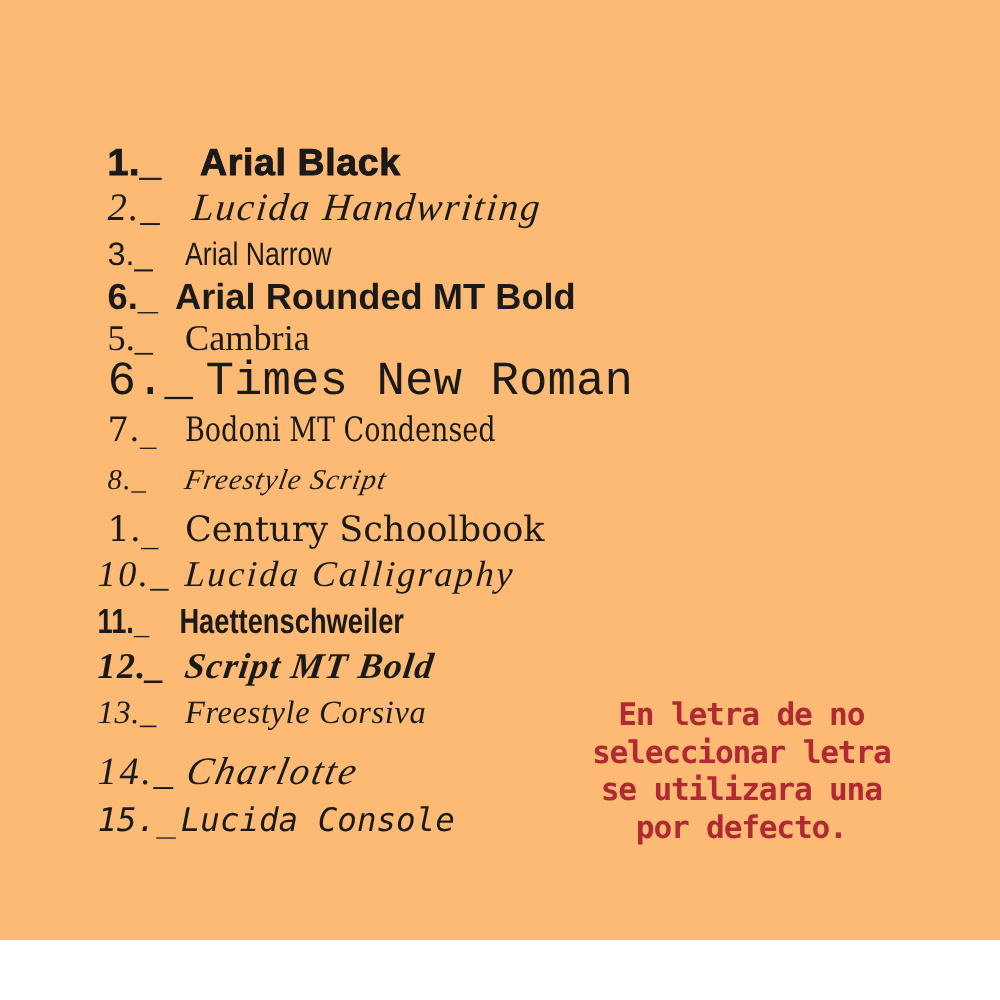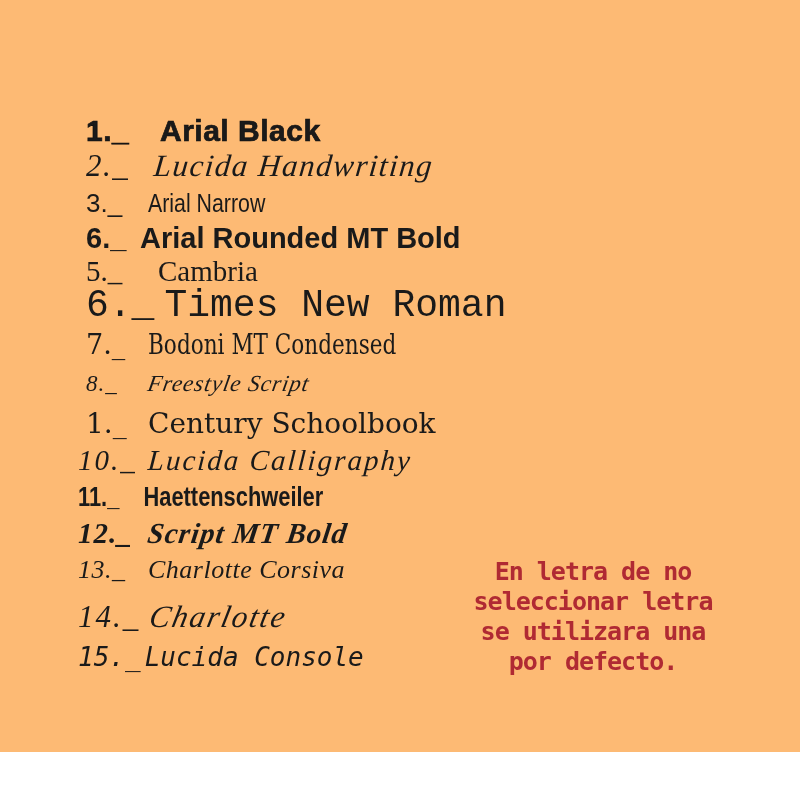--- a/index.html
+++ b/index.html
@@ -36,21 +36,21 @@
   .f-lucida-hand{font-family:"Liberation Serif",serif;font-style:italic;font-size:31px;letter-spacing:1.5px;}
   .f-lucida-hand .name{margin-left:16px;transform:skewX(-6deg);}
   
   .f-arial-narrow{font-family:"Liberation Sans",sans-serif;font-size:26px;}
   .f-arial-narrow .name{transform:scaleX(.82);}
   
   .f-arial-rounded{font-family:"Liberation Sans",sans-serif;font-weight:700;font-size:29px;}
   .f-arial-rounded .name{margin-left:2px;}
   
   .f-cambria{font-family:"Liberation Serif",serif;font-size:29px;}
-  .f-cambria .name{margin-left:20px;}
+  .f-cambria .name{margin-left:10px;}
   
   .f-times{font-family:Liberation Mono, monospace;font-size:38px;}
   
   .f-bodoni{font-family:"DejaVu Serif",serif;font-size:27px;}
   .f-bodoni .name{transform:scaleX(.8);}
   
   .f-freestyle{font-family:"Liberation Serif",serif;font-style:italic;font-size:23px;letter-spacing:1px;}
   .f-freestyle .name{transform:skewX(-10deg);}
   
   .f-century{font-family:"DejaVu Serif",serif;font-size:28px;}
@@ -122,21 +122,21 @@
   <div class="row r10 f-lucida-cal">
     <span class="num num2">10._</span><span class="name">Lucida Calligraphy</span>
   </div>
   <div class="row r11 f-haettenschweiler">
     <span class="num num2">11._</span><span class="name">Haettenschweiler</span>
   </div>
   <div class="row r12 f-script-mt">
     <span class="num num2">12._</span><span class="name">Script MT Bold</span>
   </div>
   <div class="row r13 f-corsiva">
-    <span class="num num2">13._</span><span class="name">Charlotte Corsiva</span>
+    <span class="num num2">13._</span><span class="name">Freestyle Corsiva</span>
   </div>
   <div class="row r14 f-charlotte">
     <span class="num num2">14._</span><span class="name">Charlotte</span>
   </div>
   <div class="row r15 f-lucida-console">
     <span class="num">15._</span><span class="name">Lucida Console</span>
   </div>
 
   <div class="notice">
     <div>En letra de no</div>

